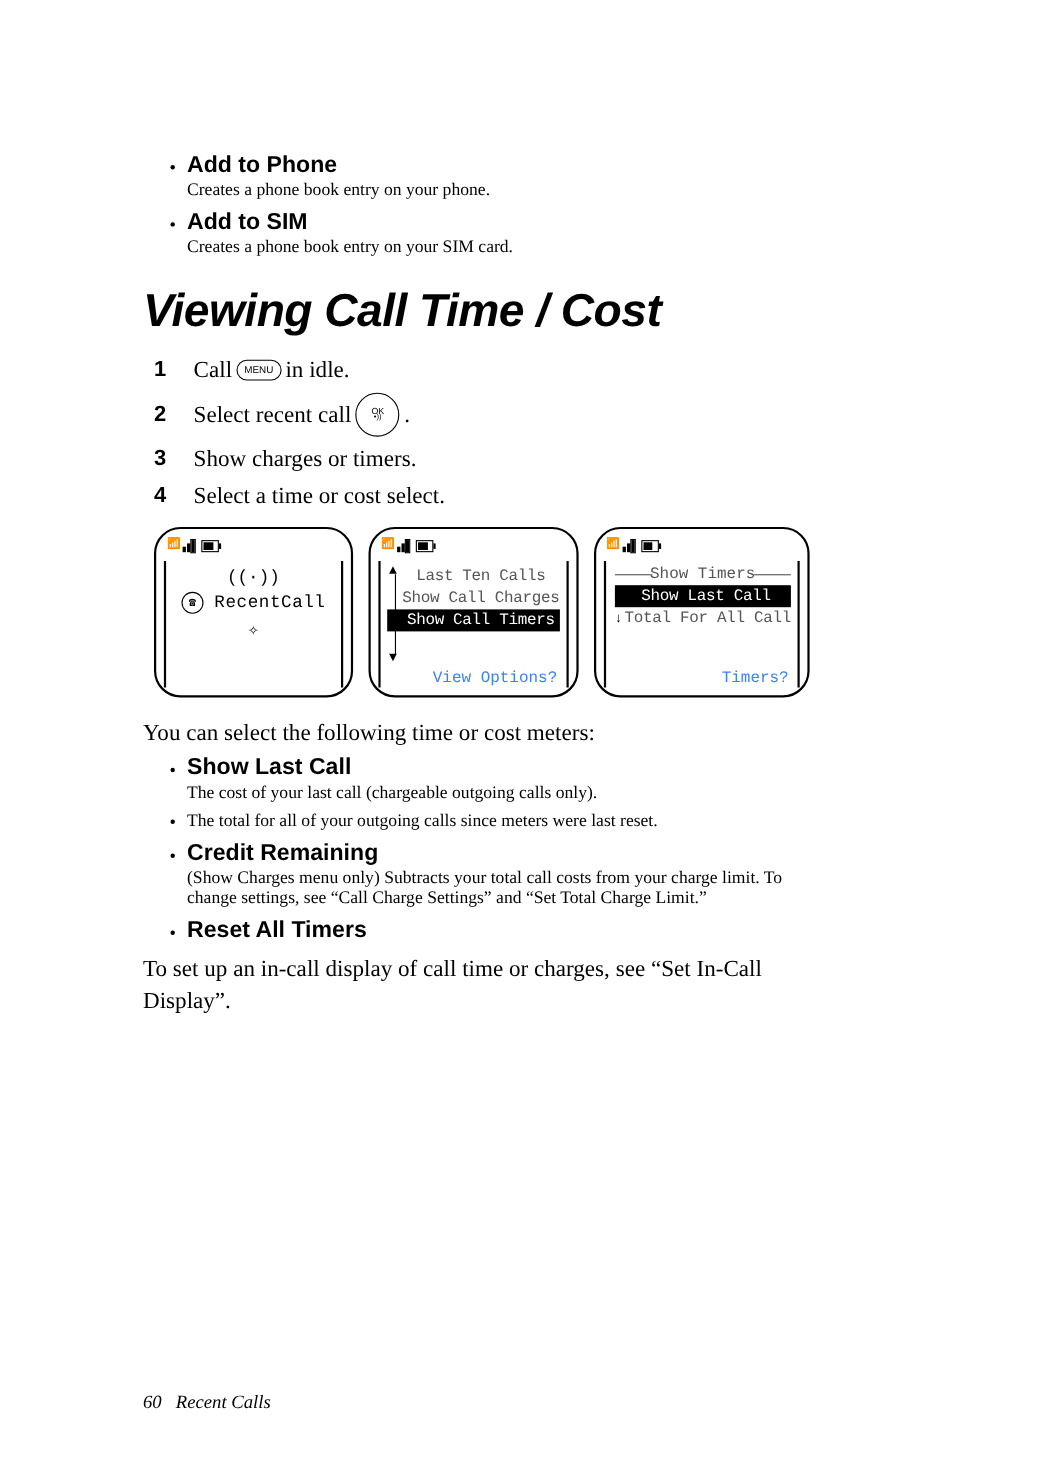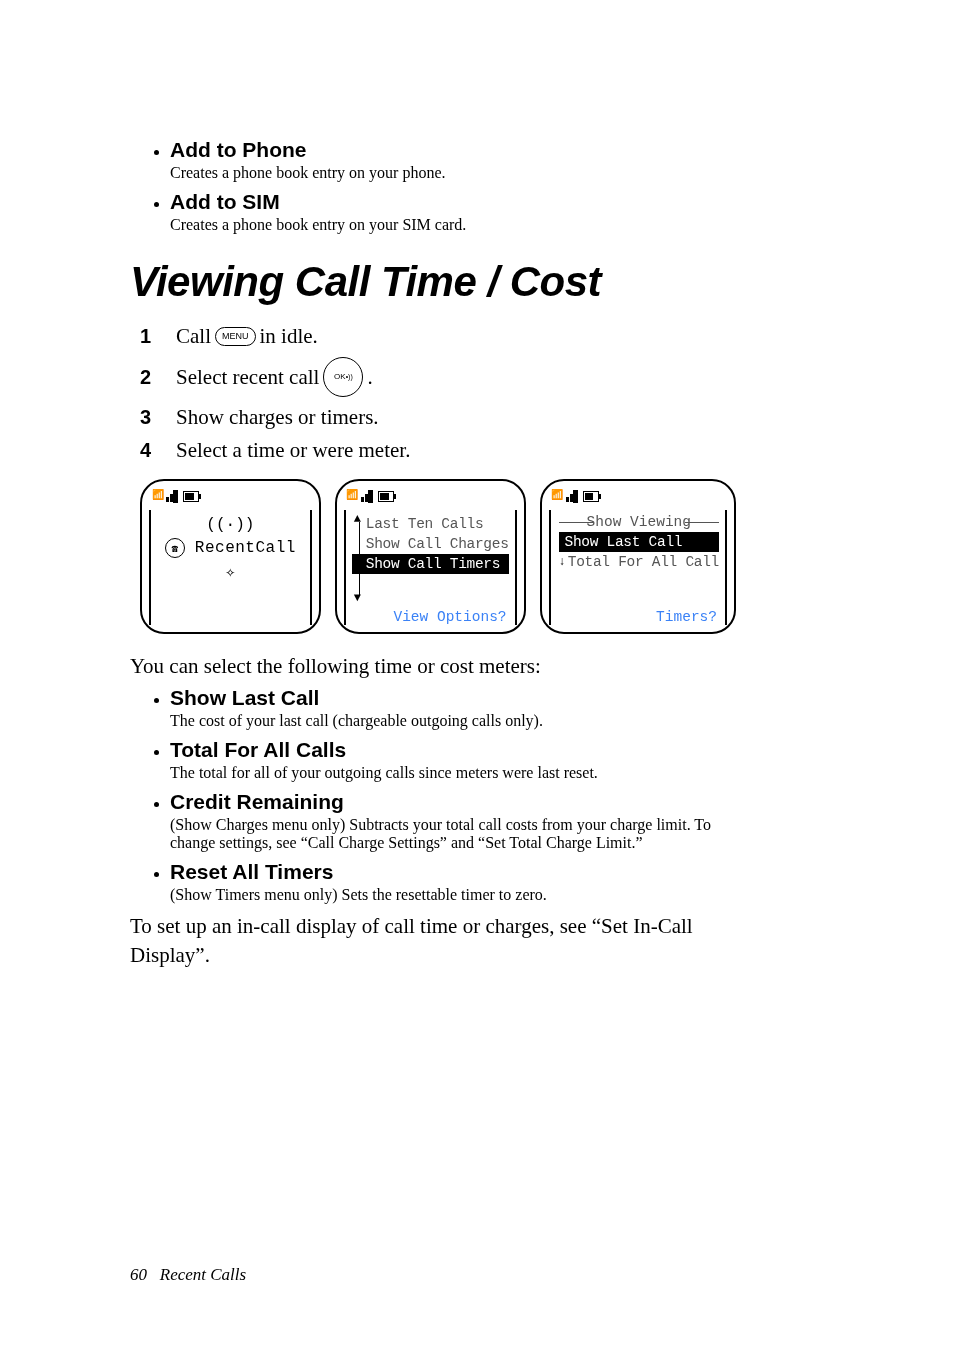--- a/index.html
+++ b/index.html
@@ -81,21 +81,21 @@
     font-weight: normal;
     line-height: 1;
     vertical-align: middle;
   }
   .key-round {
     border-radius: 50%;
     width: 18px;
     height: 18px;
     padding: 10px;
     font-size: 8px;
-    flex-direction: row;
+    flex-direction: column;
     line-height: 0.9;
   }
   .phone-row {
     display: flex;
     gap: 14px;
     margin: 10px 0 18px 0;
     padding-left: 10px;
   }
   .phone {
     border: 2.5px solid #000;
@@ -193,20 +193,21 @@
     position: relative;
     padding-top: 4px;
   }
   .menu-row {
     font-size: 14.5px;
     padding: 2px 0 2px 14px;
     white-space: nowrap;
     font-family: "Courier New", monospace;
     letter-spacing: -0.3px;
     color: #555;
+    text-align: center;
   }
   .menu-row.hl {
     background: #000;
     color: #fff;
   }
   .menu-prompt {
     text-align: right;
     font-size: 14.5px;
     padding-right: 2px;
     margin-top: auto;
@@ -299,21 +300,21 @@
         </span>
         <span>.</span>
       </span>
     </li>
     <li>
       <span class="num">3</span>
       <span class="txt">Show charges or timers.</span>
     </li>
     <li>
       <span class="num">4</span>
-      <span class="txt">Select a time or were meter.</span>
+      <span class="txt">Select a time or cost select.</span>
     </li>
   </ol>
 
   <div class="phone-row">
 
     <div class="phone">
       <div class="status-row">
         <span class="sig-icon">📶</span>
         <span class="sig-bars">
           <span class="b1"></span>
@@ -370,51 +371,49 @@
           <span class="b1"></span>
             <span class="b2"></span>
             <span class="b3 filled"></span>
         </span>
         <span class="batt">
             <span class="batt-fill"></span>
           </span>
       </div>
       <div class="phone-inner">
         <div class="menu-body" style="padding-left:2px;">
-          <div class="p3-header">Show Viewing</div>
+          <div class="p3-header">Show Timers</div>
           <div class="menu-row hl" style="padding-left:6px;">Show Last Call</div>
           <div style="display:flex;align-items:center;gap:2px;">
             <span style="font-size:12px;">↓</span>
             <div class="menu-row" style="padding-left:0;">Total For All Call</div>
           </div>
           <div class="menu-prompt">Timers?</div>
         </div>
       </div>
     </div>
 
   </div>
 
   <div class="para">You can select the following time or cost meters:</div>
 
   <ul class="bullet-list" style="margin-bottom:4px;">
     <li>
       <div class="bold">Show Last Call</div>
       <div class="desc">The cost of your last call (chargeable outgoing calls only).</div>
     </li>
     <li>
-      <div class="bold">Total For All Calls</div>
       <div class="desc">The total for all of your outgoing calls since meters were last reset.</div>
     </li>
     <li>
       <div class="bold">Credit Remaining</div>
       <div class="desc">(Show Charges menu only) Subtracts your total call costs from your charge limit. To change settings, see “Call Charge Settings” and “Set Total Charge Limit.”</div>
     </li>
     <li>
       <div class="bold">Reset All Timers</div>
-      <div class="desc">(Show Timers menu only) Sets the resettable timer to zero.</div>
     </li>
   </ul>
 
   <div class="para">To set up an in-call display of call time or charges, see “Set In-Call Display”.</div>
 
   <div class="footer">
     <span>60</span>&nbsp;&nbsp;&nbsp;<span>Recent Calls</span>
   </div>
 
 </div>

